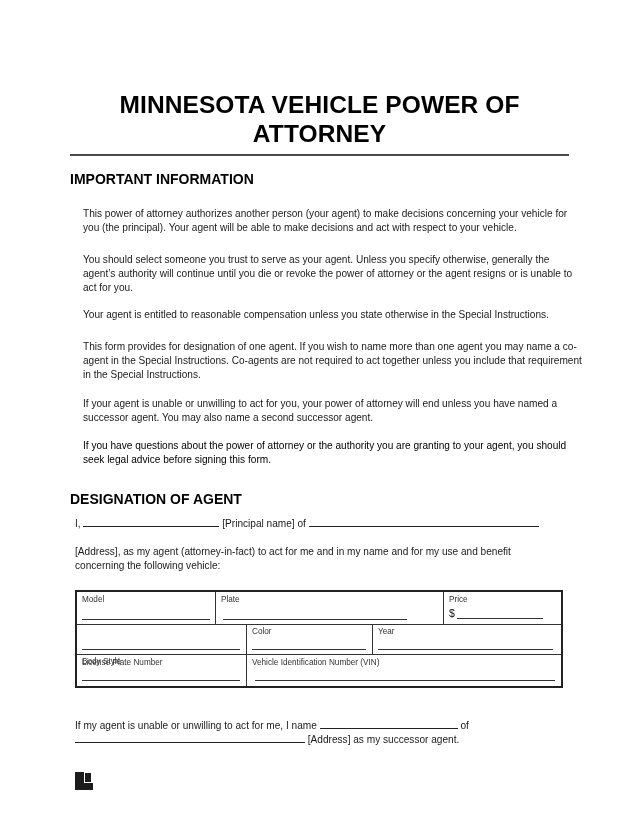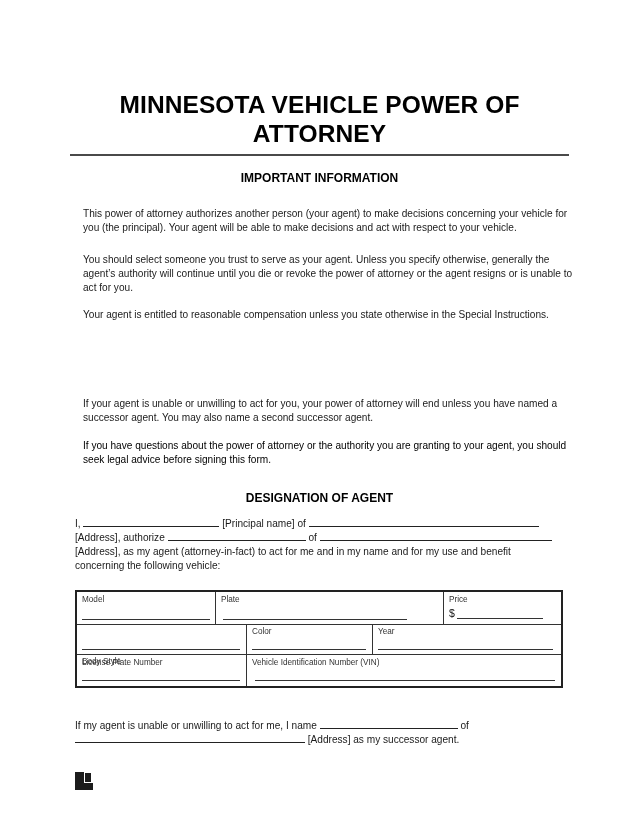--- a/index.html
+++ b/index.html
@@ -11,22 +11,22 @@
   .title {
     position: absolute; left: 70px; width: 499px; top: 90px;
     text-align: center; font-weight: bold; font-size: 24.5px; line-height: 29px;
     letter-spacing: 0.1px; color: #000;
   }
   .title-rule {
     position: absolute; left: 70px; width: 499px; top: 154px; height: 0;
     border-top: 2px solid #4a4a4a;
   }
   .section-heading {
-    position: absolute; left: 70px; width: 499px; text-align: center;
-    font-weight: bold; font-size: 12px; color: #000;
+    position: absolute; left: 70px; width: 499px; text-align: left;
+    font-weight: bold; font-size: 14px; color: #000;
   }
   .para {
     position: absolute; left: 75px; width: 500px;
     font-size: 10.1px; line-height: 14px; color: #1a1a1a; margin: 8px;
   }
   .para.bold { font-weight: normal; color: #000; }
   .blank {
     display: inline-block; border-bottom: 1px solid #222; height: 9px; vertical-align: baseline;
   }
   .form-line { position: absolute; left: 75px; font-size: 10.1px; line-height: 14px; color: #1a1a1a; white-space: nowrap; }
@@ -50,36 +50,31 @@
     <div>MINNESOTA VEHICLE POWER OF</div>
     <div>ATTORNEY</div>
   </div>
   <div class="title-rule"></div>
 
   <div class="section-heading" style="top:171px;">IMPORTANT INFORMATION</div>
 
   <p class="para" style="top:199px;">This power of attorney authorizes another person (your agent) to make decisions concerning your vehicle for you (the principal). Your agent will be able to make decisions and act with respect to your vehicle.</p>
   <p class="para" style="top:245px;">You should select someone you trust to serve as your agent. Unless you specify otherwise, generally the agent’s authority will continue until you die or revoke the power of attorney or the agent resigns or is unable to act for you.</p>
   <p class="para" style="top:300px;">Your agent is entitled to reasonable compensation unless you state otherwise in the Special Instructions.</p>
+  <p class="para" style="top:332px;">This form provides for designation of one agent. If you wish to name more than one agent you may name a co-agent in the Special Instructions. Co-agents are not required to act together unless you include that requirement in the Special Instructions.</p>
   <p class="para" style="top:389px;">If your agent is unable or unwilling to act for you, your power of attorney will end unless you have named a successor agent. You may also name a second successor agent.</p>
   <p class="para bold" style="top:431px;">If you have questions about the power of attorney or the authority you are granting to your agent, you should seek legal advice before signing this form.</p>
 
   <div class="section-heading" style="top:491px;">DESIGNATION OF AGENT</div>
 
   <div class="form-line" style="top:517px;">
     <span>I,</span>
     <span class="blank" style="width:136px;"></span>
     <span>[Principal name] of</span>
     <span class="blank" style="width:230px;"></span>
-  </div>
-  <div class="form-line" style="top:531px;">
-    <span>[Address], authorize</span>
-    <span class="blank" style="width:138px;"></span>
-    <span>of</span>
-    <span class="blank" style="width:232px;"></span>
   </div>
   <div class="form-line" style="top:545px;">[Address], as my agent (attorney-in-fact) to act for me and in my name and for my use and benefit</div>
   <div class="form-line" style="top:559px;">concerning the following vehicle:</div>
 
   <div class="vtable">
     <div class="hline" style="top:32px;"></div>
     <div class="hline" style="top:62px;"></div>
 
     <div class="vline" style="left:138px; top:0; height:32px;"></div>
     <div class="vline" style="left:366px; top:0; height:32px;"></div>

